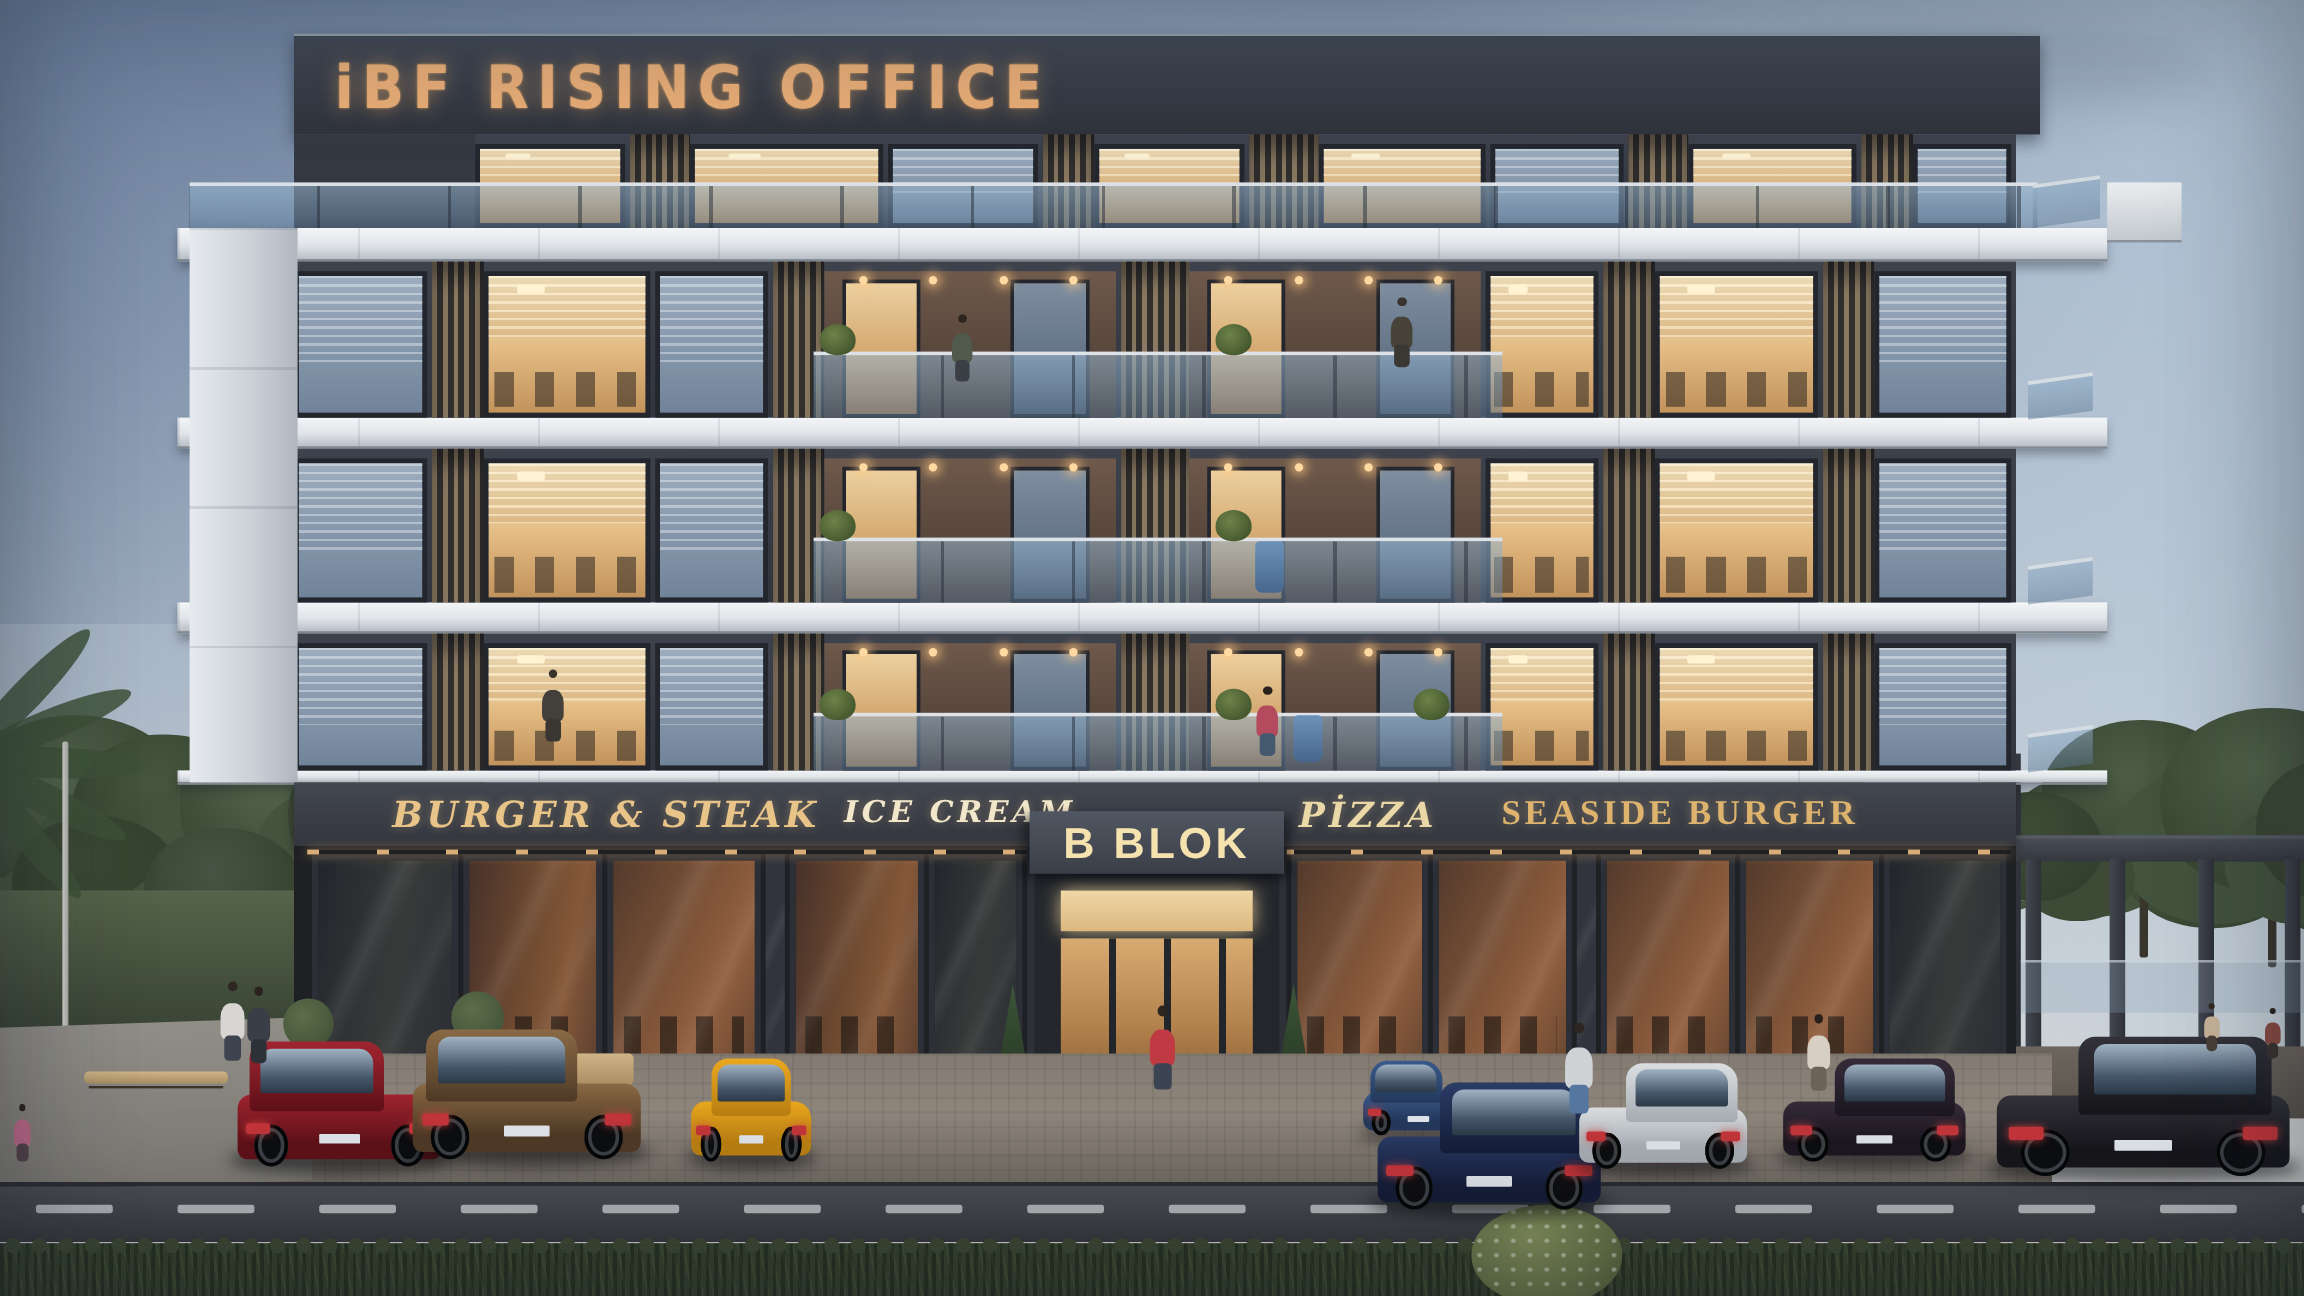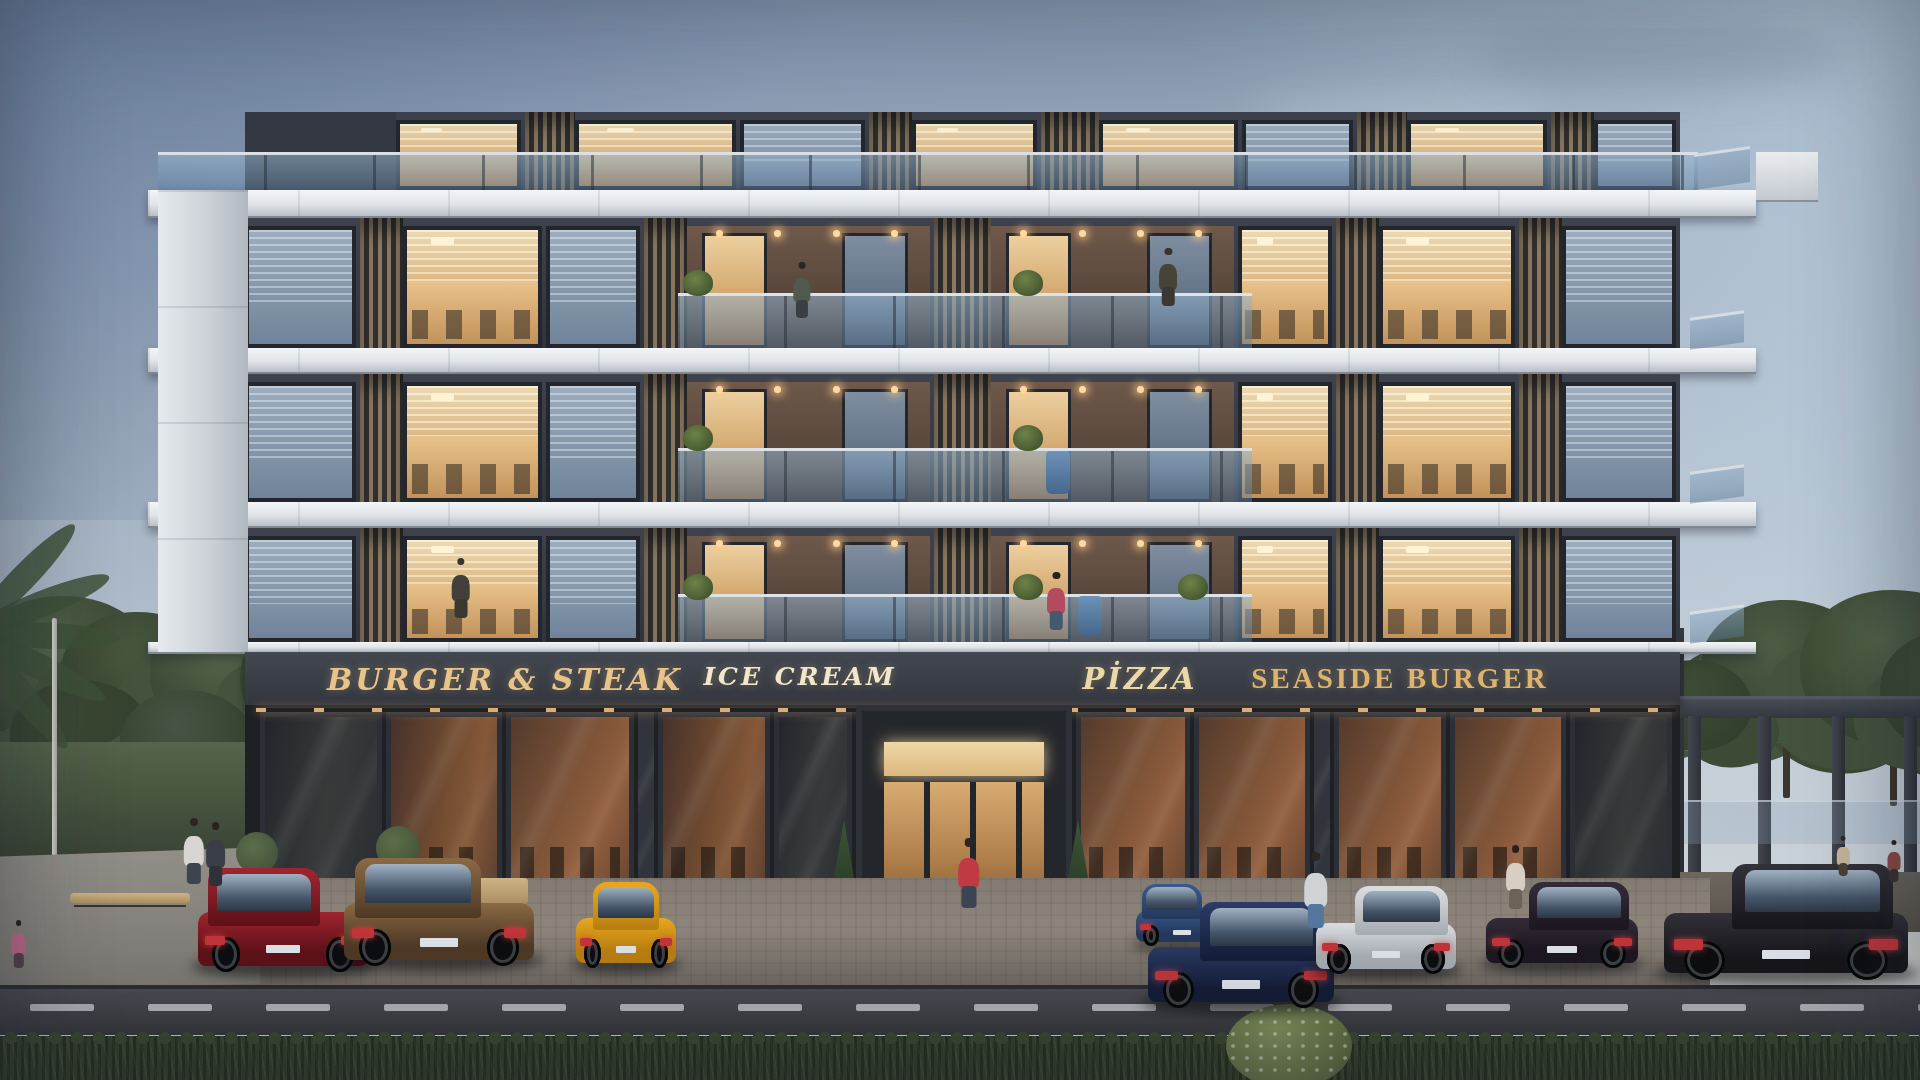--- a/index.html
+++ b/index.html
@@ -190,20 +190,23 @@
   <div class="abs perg-beam" style="left:1678px;top:696px;width:242px;height:22px;"></div>
   <div id="perg-cols">
       <div class="abs perg-col" style="left: 1688px; top: 716px; width: 13px; height: 162px;"></div>
       <div class="abs perg-col" style="left: 1758px; top: 716px; width: 13px; height: 162px;"></div>
       <div class="abs perg-col" style="left: 1832px; top: 716px; width: 13px; height: 162px;"></div>
       <div class="abs perg-col" style="left: 1904px; top: 716px; width: 13px; height: 162px;"></div>
     </div>
   <div class="abs perg-glass" style="left:1684px;top:800px;width:236px;height:44px;"></div>
   <div class="abs" style="left:1660px;top:872px;width:260px;height:60px;background:linear-gradient(#6d665e,#57524b);"></div>
 
+  <div class="abs parapet" style="left:245px;top:28px;width:1455px;height:84px;">
+    <div class="abs roof-sign" style="left:34px;top:16px;">iBF RISING OFFICE</div>
+  </div>
 
   <div id="penthouse" class="abs floor" style="left:245px;top:112px;width:1435px;height:78px;">
       <div class="abs" style="left: 0%; top: 0px; width: 10.5%; bottom: 0px; background: rgb(52, 57, 67);"></div>
       <div class="abs wseg w-lit" style="left: 10.5%; top: 8px; width: calc(9% - 4px); bottom: 0px;"></div>
       <div class="abs slat" style="left: 19.5%; top: 0px; width: 3.5%; bottom: 0px;"></div>
       <div class="abs wseg w-lit" style="left: 23%; top: 8px; width: calc(11.5% - 4px); bottom: 0px;"></div>
       <div class="abs wseg w-dim" style="left: 34.5%; top: 8px; width: calc(9% - 4px); bottom: 0px;"></div>
       <div class="abs slat" style="left: 43.5%; top: 0px; width: 3%; bottom: 0px;"></div>
       <div class="abs wseg w-lit" style="left: 46.5%; top: 8px; width: calc(9% - 4px); bottom: 0px;"></div>
       <div class="abs slat" style="left: 55.5%; top: 0px; width: 4%; bottom: 0px;"></div>
@@ -373,20 +376,23 @@
       <div class="abs sf-p sf-warm2" style="left: 1450px; top: 712px; width: 116px; height: 190px;">
         <div class="furn" style="left: 8%; right: 8%;"></div>
       </div>
       <div class="abs sf-p sf-dark" style="left: 1570px; top: 712px; width: 102px; height: 190px;"></div>
     </div>
   <div class="abs sf-lights" style="left:256px;top:708px;width:1420px;height:4px;"></div>
 
   <div class="abs portal" style="left:856px;top:705px;width:216px;height:202px;"></div>
   <div class="abs transom" style="left:884px;top:742px;width:160px;height:34px;"></div>
   <div class="abs doors" style="left:884px;top:782px;width:160px;height:120px;"></div>
+  <div class="abs entr-sign" style="left:858px;top:676px;width:212px;height:52px;line-height:54px;">
+    <span>B BLOK</span>
+  </div>
   <div class="abs step" style="left:872px;top:902px;width:184px;height:12px;"></div>
   <div class="abs step" style="left:858px;top:914px;width:212px;height:12px;background:#857c73;"></div>
   <div class="abs step" style="left:842px;top:926px;width:244px;height:13px;background:#6e6760;"></div>
   <div class="abs cone-tree" style="left:824px;top:820px;width:40px;height:88px;"></div>
   <div class="abs cone-tree" style="left:1058px;top:820px;width:40px;height:88px;"></div>
 
   <div class="abs apron" style="left:150px;top:878px;width:1560px;height:110px;"></div>
   <div class="abs walk-l" style="left:0;top:852px;width:260px;height:136px;transform:skewY(-2deg);"></div>
   <div class="abs bench" style="left:70px;top:893px;width:120px;height:10px;"></div>
   <div class="abs bench" style="left:432px;top:878px;width:96px;height:26px;"></div>

